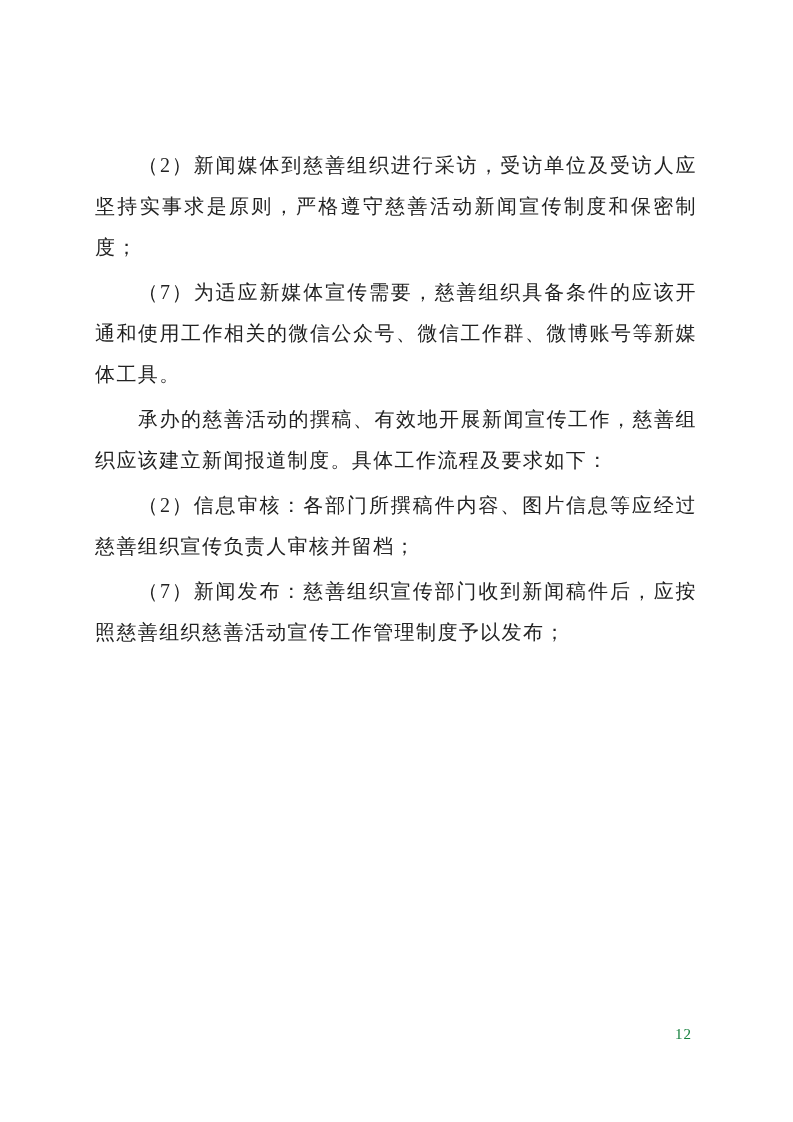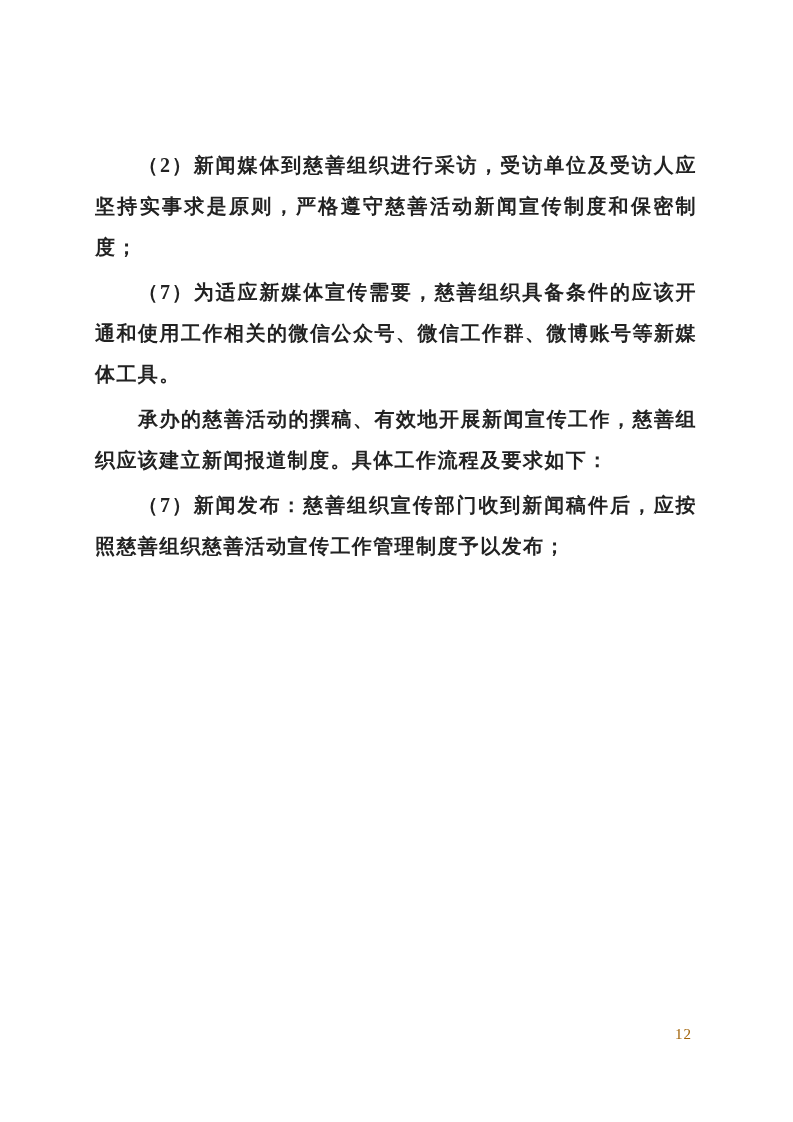--- a/index.html
+++ b/index.html
@@ -23,35 +23,36 @@
     width: 602px;
   }
   .para {
     margin: 0 0 4px 0;
     font-size: 20px;
     line-height: 41px;
     letter-spacing: 1.4px;
     text-indent: 43px;
     text-align: justify;
     text-justify: inter-ideograph;
-    font-weight: 700;
+    font-weight: 400;
   }
   .page-number {
     position: absolute;
     top: 1026px;
     right: 101px;
     font-size: 15px;
     letter-spacing: 1px;
-    color: #a16207;
+    color: #15803d;
   }
 </style>
 </head>
 <body>
 
 <div class="page">
   <div class="content">
     <p class="para">（2）新闻媒体到慈善组织进行采访，受访单位及受访人应坚持实事求是原则，严格遵守慈善活动新闻宣传制度和保密制度；</p>
     <p class="para">（7）为适应新媒体宣传需要，慈善组织具备条件的应该开通和使用工作相关的微信公众号、微信工作群、微博账号等新媒体工具。</p>
     <p class="para">承办的慈善活动的撰稿、有效地开展新闻宣传工作，慈善组织应该建立新闻报道制度。具体工作流程及要求如下：</p>
+    <p class="para">（2）信息审核：各部门所撰稿件内容、图片信息等应经过慈善组织宣传负责人审核并留档；</p>
     <p class="para">（7）新闻发布：慈善组织宣传部门收到新闻稿件后，应按照慈善组织慈善活动宣传工作管理制度予以发布；</p>
   </div>
   <div class="page-number">12</div>
 </div>
 
 </body></html>

